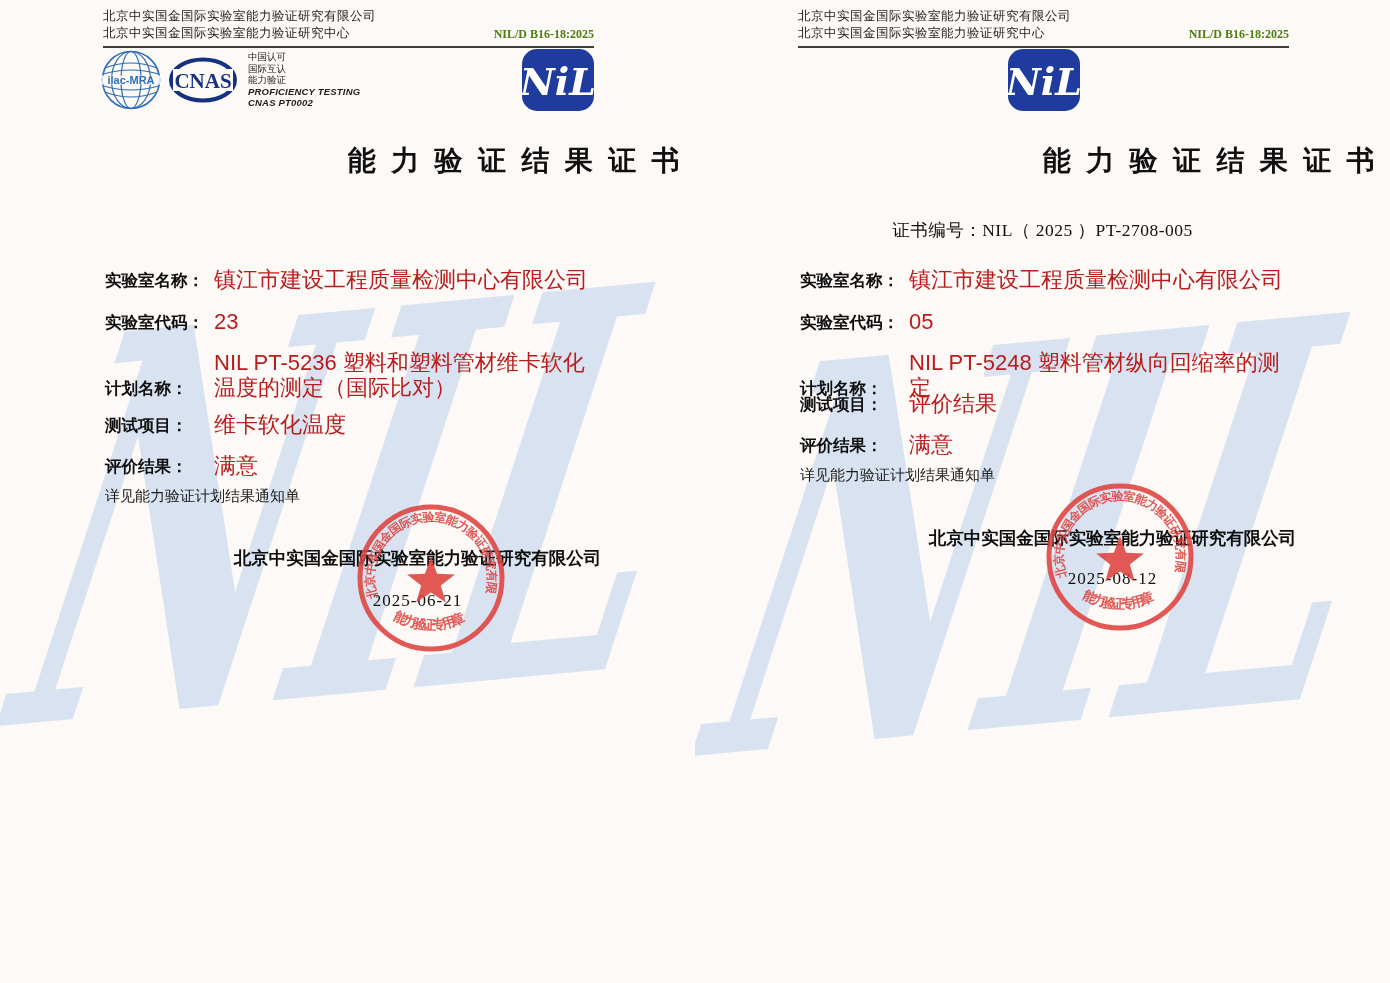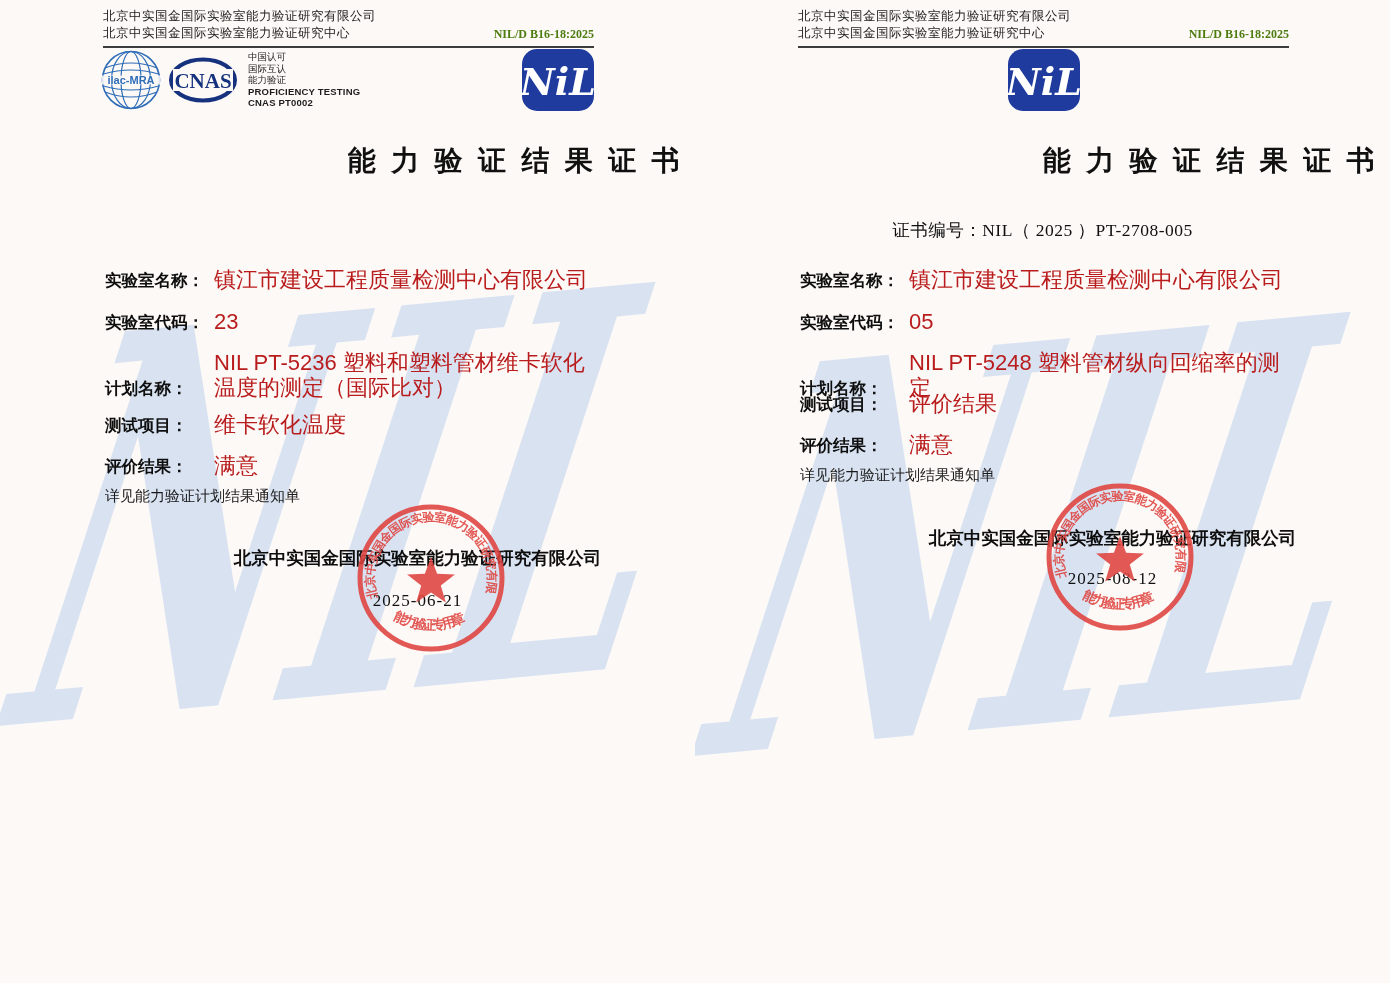--- a/index.html
+++ b/index.html
@@ -20,21 +20,21 @@
   .hdr{position:absolute;left:103px;right:101px;top:8px;z-index:1;border-bottom:2px solid #3c3c3c;padding-bottom:4px;
     display:flex;justify-content:space-between;align-items:flex-end;}
   .hdr-org{font-family:"Liberation Serif",serif;font-size:12.5px;line-height:17px;color:#1c1c1c;letter-spacing:0.5px;}
   .hdr-doc{font-size:12px;font-weight:bold;color:#4d7c0f;white-space:nowrap;font-family:Liberation Serif, serif;}
 
   
   .logos{position:absolute;left:100px;right:98px;top:48px;height:66px;z-index:1;}
   .logo-cluster{position:absolute;left:0;top:1px;display:flex;align-items:center;}
   .acc-text{margin-left:10px;font-size:9.5px;line-height:11.5px;color:#1c1c1c;}
   .acc-text .cn{font-weight:normal;}
-  .acc-text .en{font-weight:bold;letter-spacing:0.2px;}
+  .acc-text .en{font-weight:bold;letter-spacing:0.2px;font-style:italic;}
   .nil-right{position:absolute;right:2px;top:0;}
   .nil-center{position:absolute;left:50%;transform:translateX(-50%);top:0;}
 
   
   .title{position:absolute;left:0;right:0;top:142px;text-align:right;z-index:1;
     font-family:"Liberation Serif",serif;font-weight:bold;font-size:28px;color:#101010;
     letter-spacing:0.55em;text-indent:0.55em;}
   .certno{position:absolute;left:0;right:0;top:218px;text-align:center;z-index:1;
     font-family:"Liberation Serif",serif;font-size:17.5px;color:#101010;letter-spacing:0.5px;}
 

